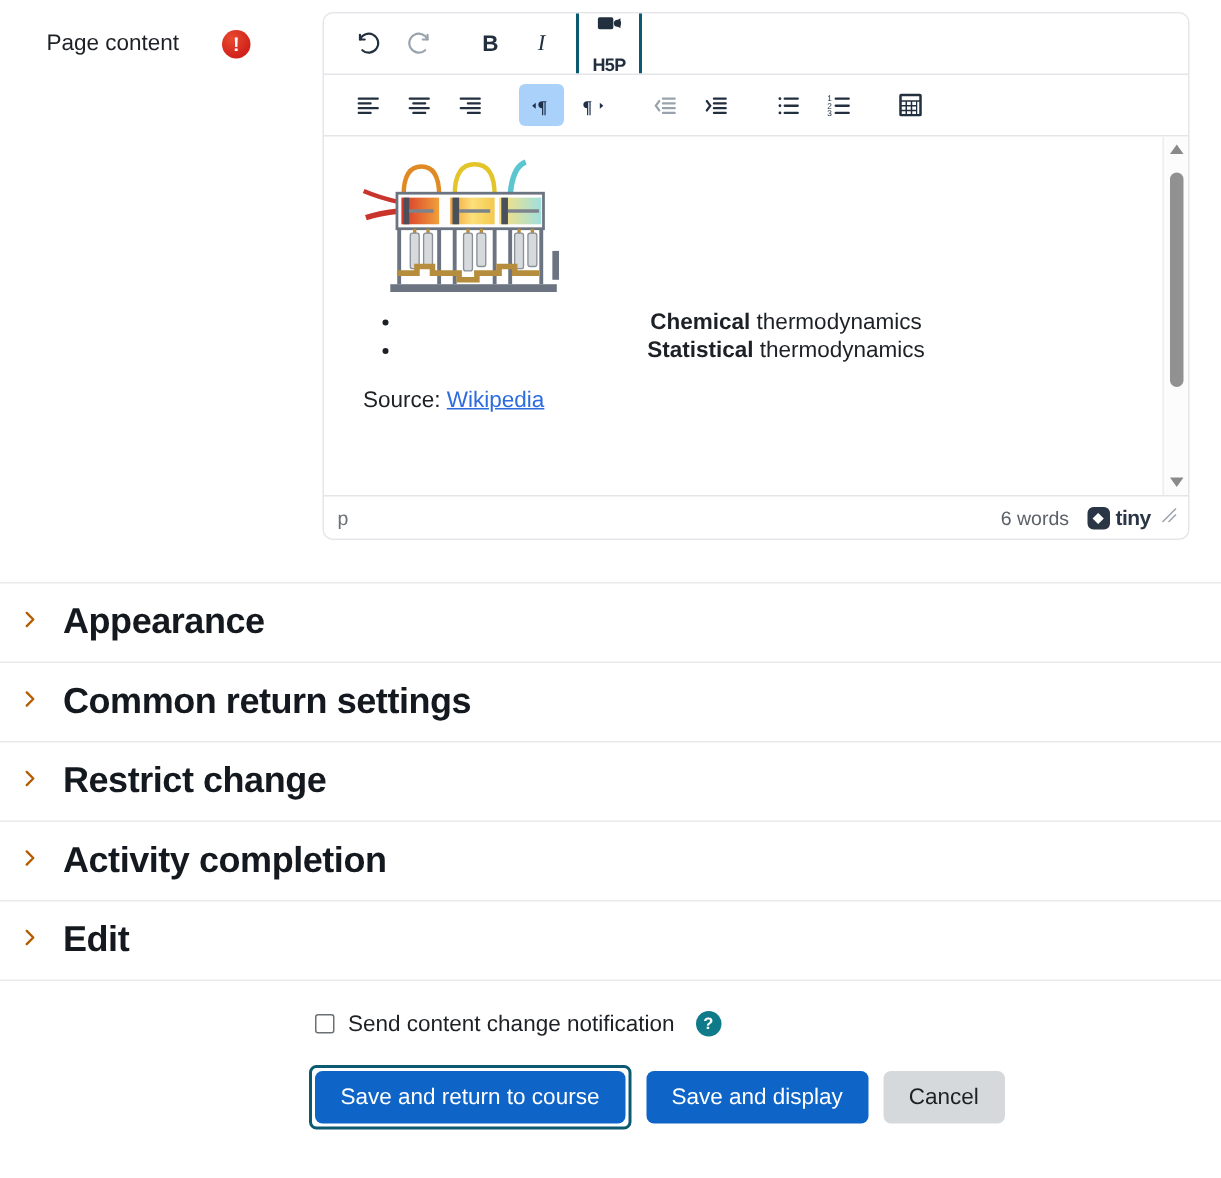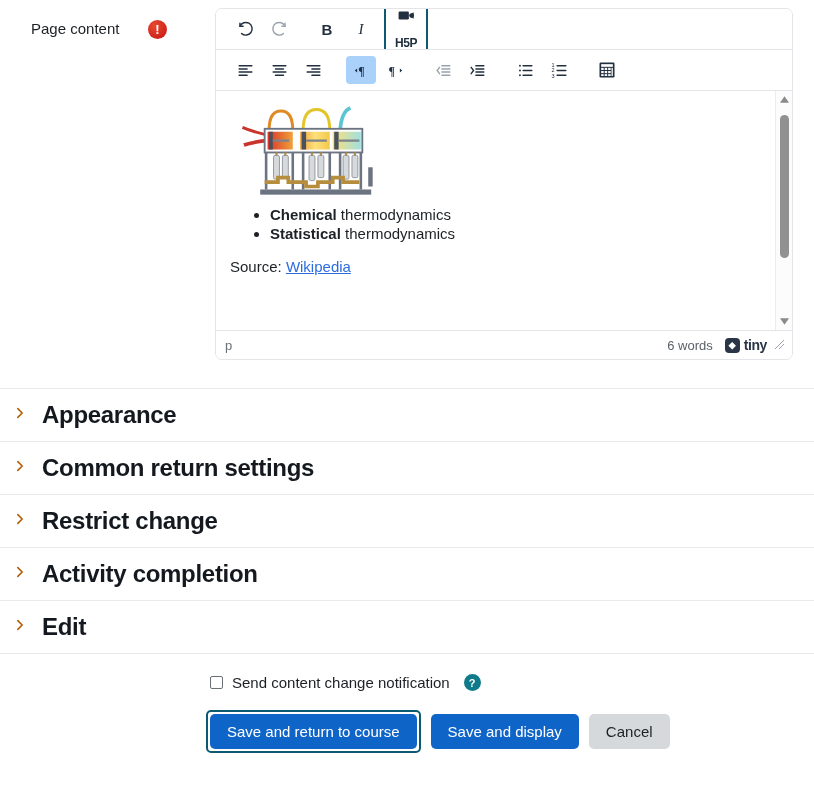--- a/index.html
+++ b/index.html
@@ -91,24 +91,24 @@
 
   
   .edit-area {
     flex: 1; position: relative; background: #fff;
     border-top: 1px solid #e3e5e8;
     overflow: hidden;
   }
   .edit-inner { padding: 8px 14px 0 14px; }
   .thermo-img { width: 148px; height: 98px; display:block; margin: 3px 0 6px 8px;}
   .edit-list { margin: 0 0 0 22px; padding-left: 18px; font-size: 15px;
-               font-family: "Liberation Sans", sans-serif; line-height: 1.22; }
+               font-family: "Liberation Sans", sans-serif; line-height: 1.22; text-align: center; }
   .edit-list li { margin: 0 0 1px 0; }
   .edit-list b { font-weight: 700; }
-  .src-line { font-size: 15px; margin: 14px 0 0 0; }
+  .src-line { font-size: 15px; margin: 14px 0 0 12px; }
   .src-line a { color: #2d6cdf; text-decoration: underline; }
 
   
   .vscroll {
     position: absolute; right: 0; top: 0; bottom: 0; width: 17px;
     background: #fcfcfc; border-left: 1px solid #ededed;
   }
   .vs-arrow {
     position:absolute; left:0; width: 17px; height: 17px;
     display:flex; align-items:center; justify-content:center;

